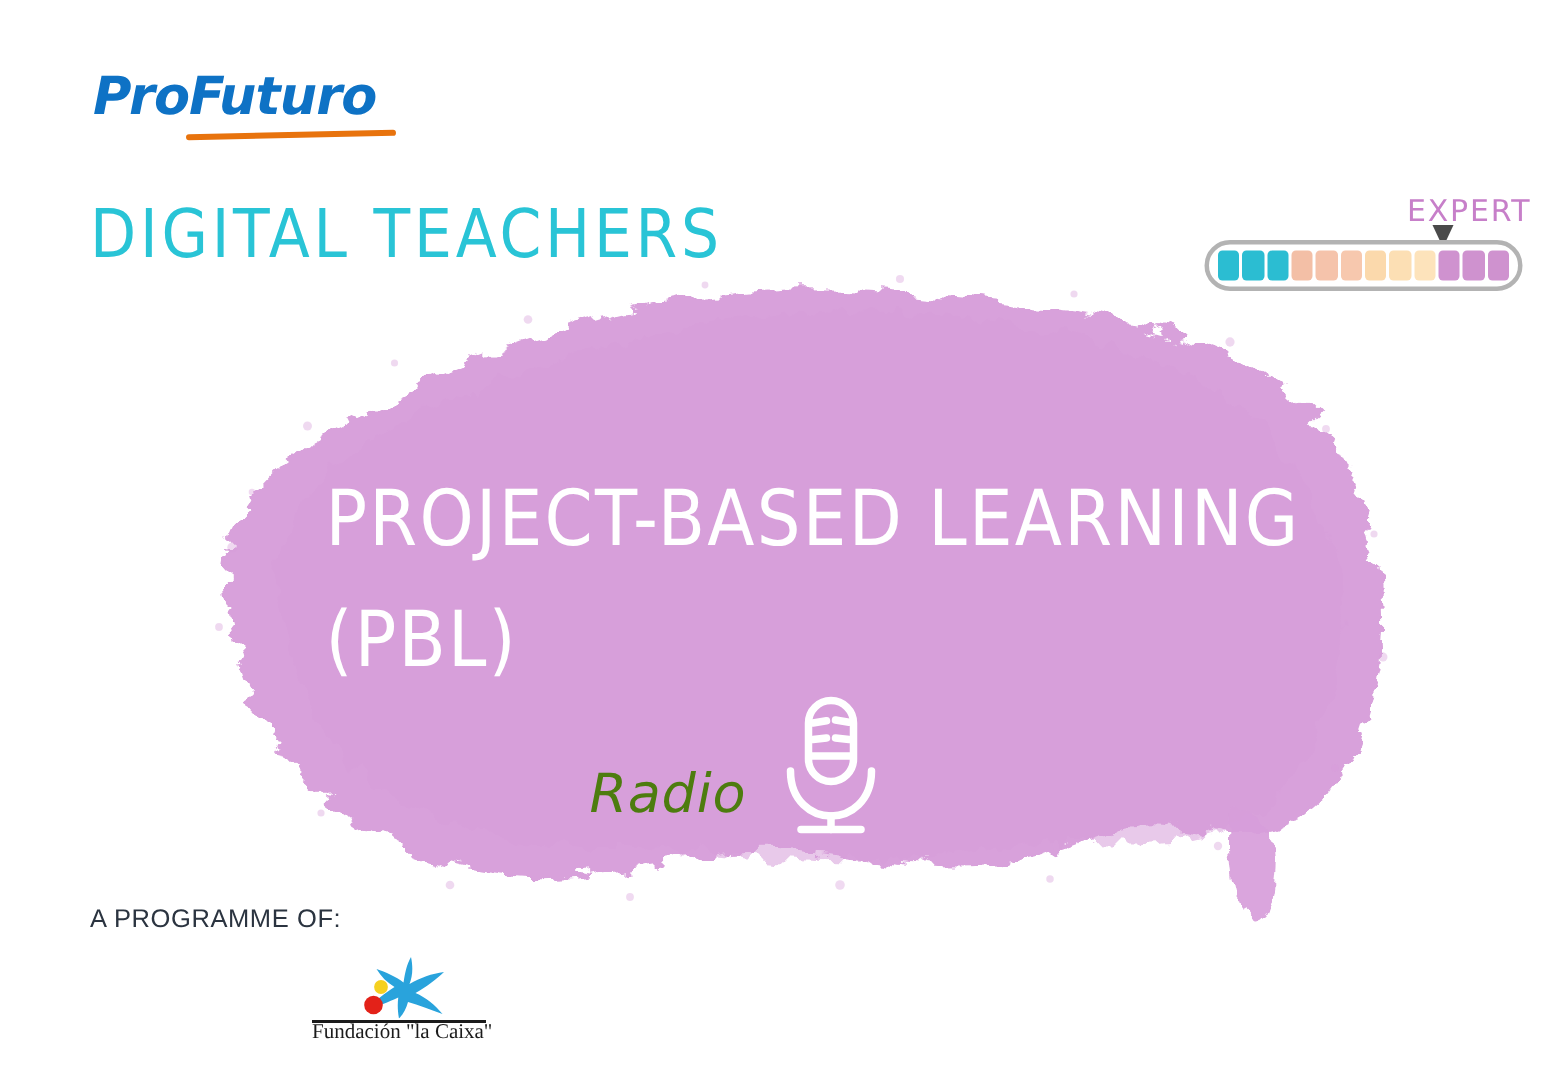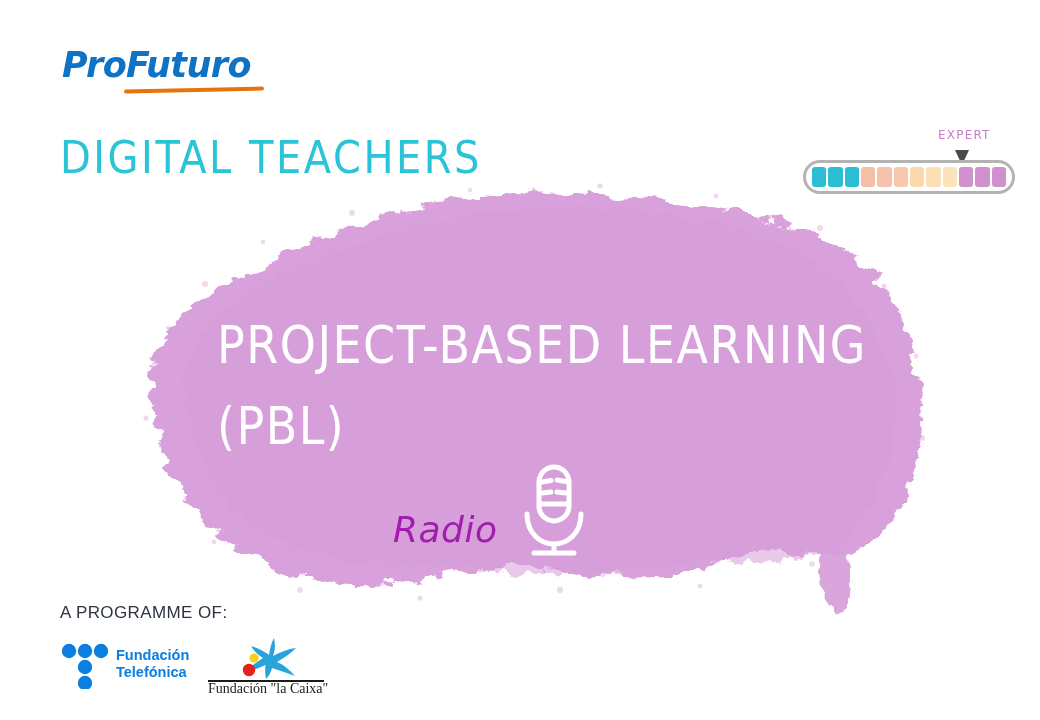--- a/index.html
+++ b/index.html
@@ -104,21 +104,21 @@
   .meter-seg {
     flex: 1 1 0;
     height: 20px;
     border-radius: 3px;
   }
   .meter-label {
     position: absolute;
     left: 938px;
     top: 128px;
     font-family: "DejaVu Sans", sans-serif;
-    font-size: 12px;
+    font-size: 20px;
     letter-spacing: 1.2px;
     color: #c77fc9;
     white-space: nowrap;
   }
   .meter-pointer {
     position: absolute;
     left: 955px;
     top: 150px;
     width: 0;
     height: 0;
@@ -150,21 +150,21 @@
     left: 393px;
     top: 462px;
     display: flex;
     align-items: flex-end;
     gap: 22px;
   }
   .radio-word {
     font-family: "DejaVu Sans", sans-serif;
     font-size: 36px;
     font-style: italic;
-    color: #a21caf;
+    color: #4d7c0f;
     line-height: 56px;
     letter-spacing: 0.5px;
   }
   .mic-icon { width: 70px; height: 96px; display: block; }
 
   
   .programme-of {
     position: absolute;
     left: 60px;
     top: 603px;
@@ -356,35 +356,20 @@
         <line x1="22" y1="42" x2="48" y2="42"></line>
         <path d="M 8 52 C 8 72, 22 82, 35 82 C 48 82, 62 72, 62 52"></path>
         <line x1="35" y1="82" x2="35" y2="91"></line>
         <line x1="15" y1="91" x2="55" y2="91"></line>
       </g>
     </svg>
   </div>
 
   <div class="programme-of">A PROGRAMME OF:</div>
 
-  <div class="logo-telefonica">
-    <svg class="tf-dots" viewBox="0 0 50 46">
-      <g fill="#0b7fe0">
-        <circle cx="9" cy="8" r="7.2"></circle>
-        <circle cx="25" cy="8" r="7.2"></circle>
-        <circle cx="41" cy="8" r="7.2"></circle>
-        <circle cx="25" cy="24" r="7.2"></circle>
-        <circle cx="25" cy="40" r="7.2"></circle>
-      </g>
-    </svg>
-    <div class="tf-text">
-      <div>Fundación</div>
-      <div>Telefónica</div>
-    </div>
-  </div>
 
   <div class="logo-lacaixa">
     <svg class="lc-mark" viewBox="0 0 70 42">
       <path fill="#29a3dc" d="
         M 44 1
         C 45.5 8, 45 14, 43 19
         C 50 15, 58 12, 66 11
         C 61 16, 54 21, 47 25
         C 54 28, 60 33, 65 39
         C 57 36, 49 33, 42 31

